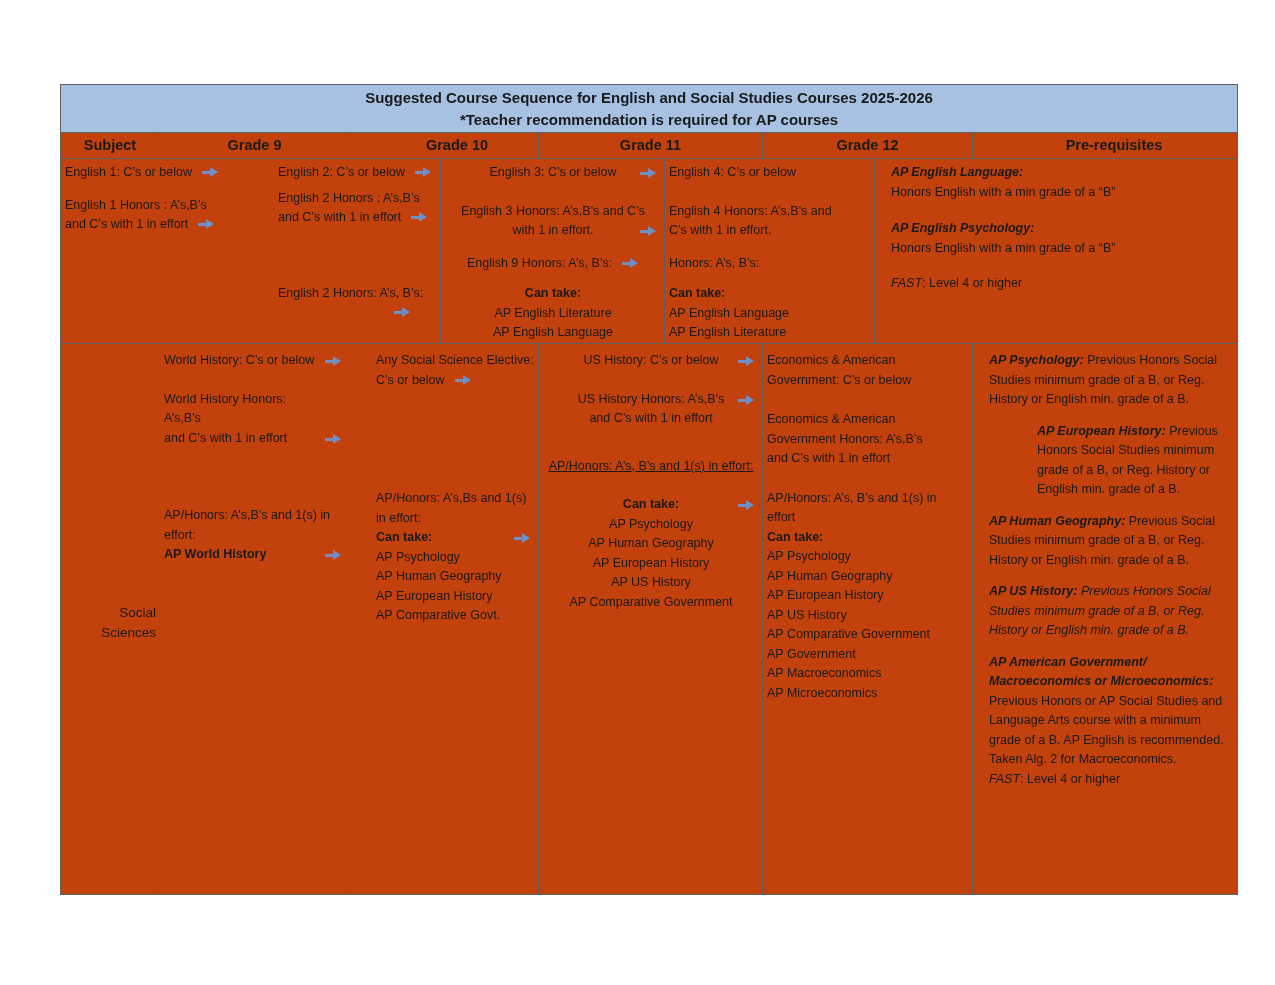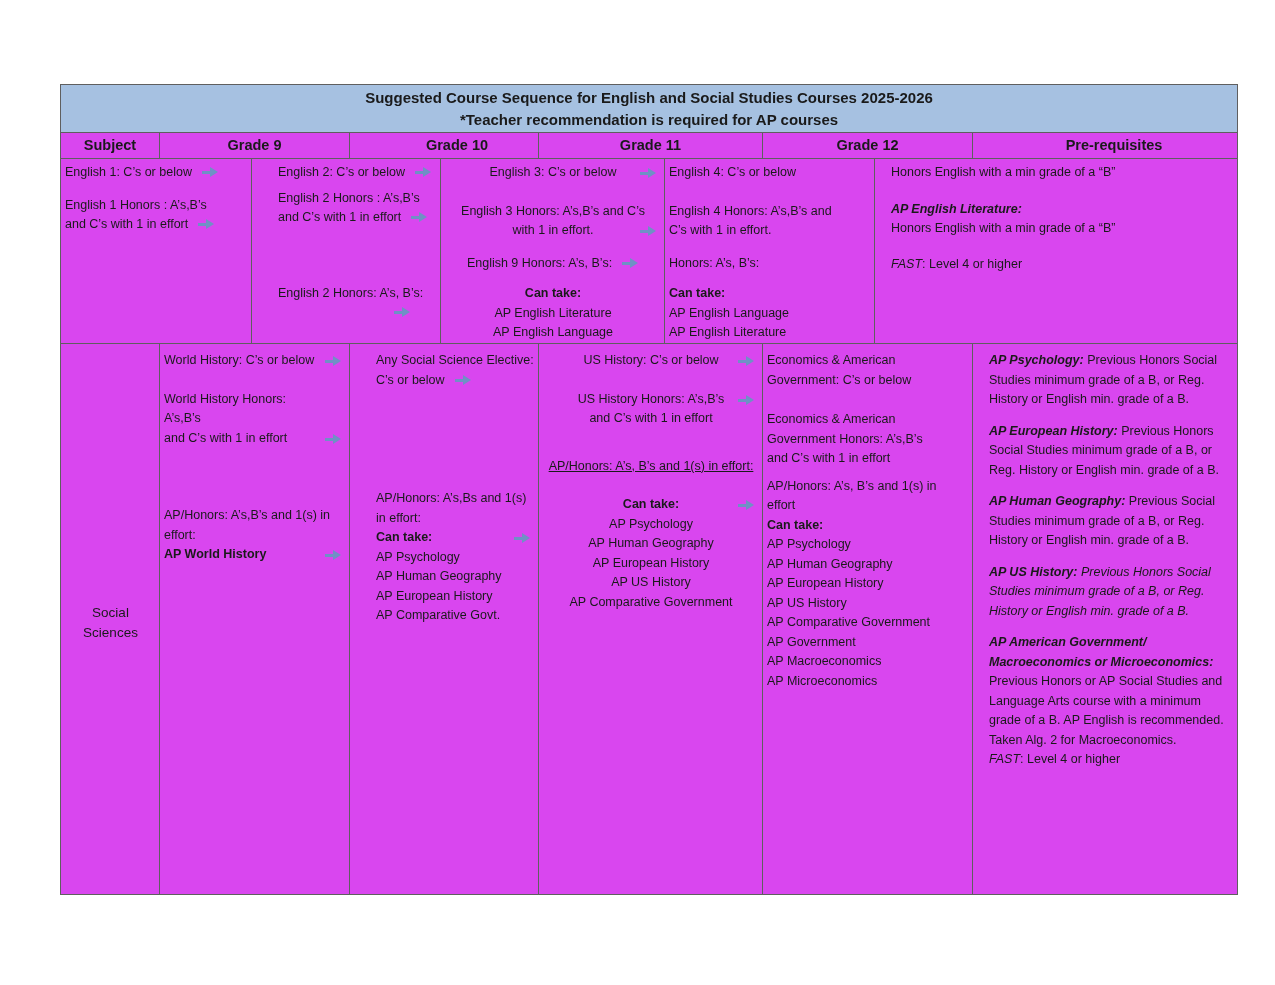--- a/index.html
+++ b/index.html
@@ -4,21 +4,21 @@
 <style>
   :root{
     --bc:#5f5f5f;
     --arrow:#7090c5;
     --txt:#1a1a1a;
   }
   *{box-sizing:border-box;margin:0;padding:0;}
   html,body{width:1275px;height:985px;background:#ffffff;
     font-family:"Liberation Sans", sans-serif;color:var(--txt);}
   .table{position:absolute;left:60px;top:84px;width:1178px;
-    border:1px solid var(--bc);background:#d946ef;}
+    border:1px solid var(--bc);background:#c2410c;}
   .banner{background:#a6c1e1;text-align:center;font-weight:bold;
     font-size:15px;line-height:22px;padding:2px 0 1px 0;
     border-bottom:1px solid var(--bc);}
   .hrow{display:flex;border-bottom:1px solid var(--bc);}
   .hcell{font-weight:bold;font-size:14.5px;line-height:25px;text-align:center;}
   .hcell + .hcell{border-left:1px solid var(--bc);}
   .trow{display:flex;}
   .trow + .trow{border-top:1px solid var(--bc);}
   .tcell{font-size:12.5px;line-height:19.5px;padding:4px 3px 0 4px;}
   .tcell + .tcell{border-left:1px solid var(--bc);}
@@ -26,21 +26,21 @@
   .c1{width:190px;flex:none;}
   .c2{width:189px;flex:none;padding-left:26px;}
   .c3{width:224px;flex:none;text-align:center;}
   .c4{width:210px;flex:none;}
   .c5{width:267px;flex:none;padding-left:16px;}
   .row-0 .tcell{height:184px;}
   .row-1 .tcell{height:550px;}
   .subj{display:flex;justify-content:center;text-align:center;
     font-size:13.5px;line-height:20px;}
   .row-0 .subj{align-items:flex-start;padding-top:56px;}
-  .row-1 .subj{align-items:center;}
+  .row-1 .subj{align-items:center;text-align:right;}
   .row-1 .tcell{padding-top:7px;}
   .cline{position:relative;min-height:19.5px;}
   .cline.aright{text-align:right;padding-right:26px;height:15px;min-height:15px;}
   .b{font-weight:bold;}
   .i{font-style:italic;}
   .bi{font-weight:bold;font-style:italic;}
   .arrow{display:inline-block;position:relative;width:17px;height:11px;
     vertical-align:middle;}
   .arrow::before{content:'';position:absolute;left:0;top:4px;width:9px;height:3px;
     background:var(--arrow);}
@@ -92,22 +92,23 @@
         <div class="tcell c4">
           <div class="cline"><span>English 4:  C’s or below</span></div>
           <div class="cline" style="margin-top: 19px;"><span>English 4 Honors: A’s,B’s and</span></div>
           <div class="cline"><span>C’s with 1 in effort.</span></div>
           <div class="cline" style="margin-top: 13px;"><span>Honors: A’s, B’s:</span></div>
           <div class="cline" style="margin-top: 11px;"><span class="b">Can take:</span></div>
           <div class="cline"><span>AP English Language</span></div>
           <div class="cline"><span>AP English Literature</span></div>
         </div>
         <div class="tcell c5">
+          <div class="cline"><span class="bi">AP English Language:</span></div>
           <div class="cline"><span>Honors English with a min grade of a “B”</span></div>
-          <div class="cline" style="margin-top: 17px;"><span class="bi">AP English Literature:</span></div>
+          <div class="cline" style="margin-top: 17px;"><span class="bi">AP English Psychology:</span></div>
           <div class="cline"><span>Honors English with a min grade of a “B”</span></div>
           <div class="cline" style="margin-top: 16px;"><span class="i">FAST</span><span>: Level 4 or higher</span></div>
         </div>
       </div>
       <div class="trow row-1">
         <div class="tcell subj c0">Social Sciences</div>
         <div class="tcell c1">
           <div class="cline"><span>World History: C’s or below</span><span class="arrow right"></span></div>
           <div class="cline" style="margin-top: 19px;"><span>World History Honors:</span></div>
           <div class="cline"><span>A’s,B’s</span></div>
@@ -136,35 +137,35 @@
           <div class="cline"><span>AP European History</span></div>
           <div class="cline"><span>AP US History</span></div>
           <div class="cline"><span>AP Comparative Government</span></div>
         </div>
         <div class="tcell c4">
           <div class="cline"><span>Economics &amp; American</span></div>
           <div class="cline"><span>Government: C’s or below</span></div>
           <div class="cline" style="margin-top: 20px;"><span>Economics &amp; American</span></div>
           <div class="cline"><span>Government Honors: A’s,B’s</span></div>
           <div class="cline"><span>and C’s with 1 in effort</span></div>
-          <div class="cline" style="margin-top: 8px;"><span>AP/Honors: A’s, B’s and 1(s) in</span></div>
+          <div class="cline" style="margin-top: 20px;"><span>AP/Honors: A’s, B’s and 1(s) in</span></div>
           <div class="cline"><span>effort</span></div>
           <div class="cline"><span class="b">Can take:</span></div>
           <div class="cline"><span>AP Psychology</span></div>
           <div class="cline"><span>AP Human Geography</span></div>
           <div class="cline"><span>AP European History</span></div>
           <div class="cline"><span>AP US History</span></div>
           <div class="cline"><span>AP Comparative Government</span></div>
           <div class="cline"><span>AP Government</span></div>
           <div class="cline"><span>AP Macroeconomics</span></div>
           <div class="cline"><span>AP Microeconomics</span></div>
         </div>
         <div class="tcell c5">
           <div class="cline"><span class="bi">AP Psychology:</span><span> Previous Honors Social Studies minimum grade of a B, or Reg. History or English min. grade of a B.</span></div>
-          <div class="cline" style="margin-top: 12px;"><span class="bi">AP European History:</span><span> Previous Honors Social Studies minimum grade of a B, or Reg. History or English min. grade of a B.</span></div>
+          <div class="cline" style="margin-top: 12px; margin-left: 48px;"><span class="bi">AP European History:</span><span> Previous Honors Social Studies minimum grade of a B, or Reg. History or English min. grade of a B.</span></div>
           <div class="cline" style="margin-top: 12px;"><span class="bi">AP Human Geography:</span><span> Previous Social Studies minimum grade of a B, or Reg. History or English min. grade of a B.</span></div>
           <div class="cline" style="margin-top: 12px;"><span class="bi">AP US History:</span><span class="i"> Previous Honors Social Studies minimum grade of a B, or Reg. History or English min. grade of a B.</span></div>
           <div class="cline" style="margin-top: 12px;"><span class="bi">AP American Government/ Macroeconomics or Microeconomics:</span><span> Previous Honors or AP Social Studies and Language Arts course with a minimum grade of a B. AP English is recommended. Taken Alg. 2 for Macroeconomics.</span></div>
           <div class="cline"><span class="i">FAST</span><span>: Level 4 or higher</span></div>
         </div>
       </div>
     </div>
 </div>
 
 </body></html>

